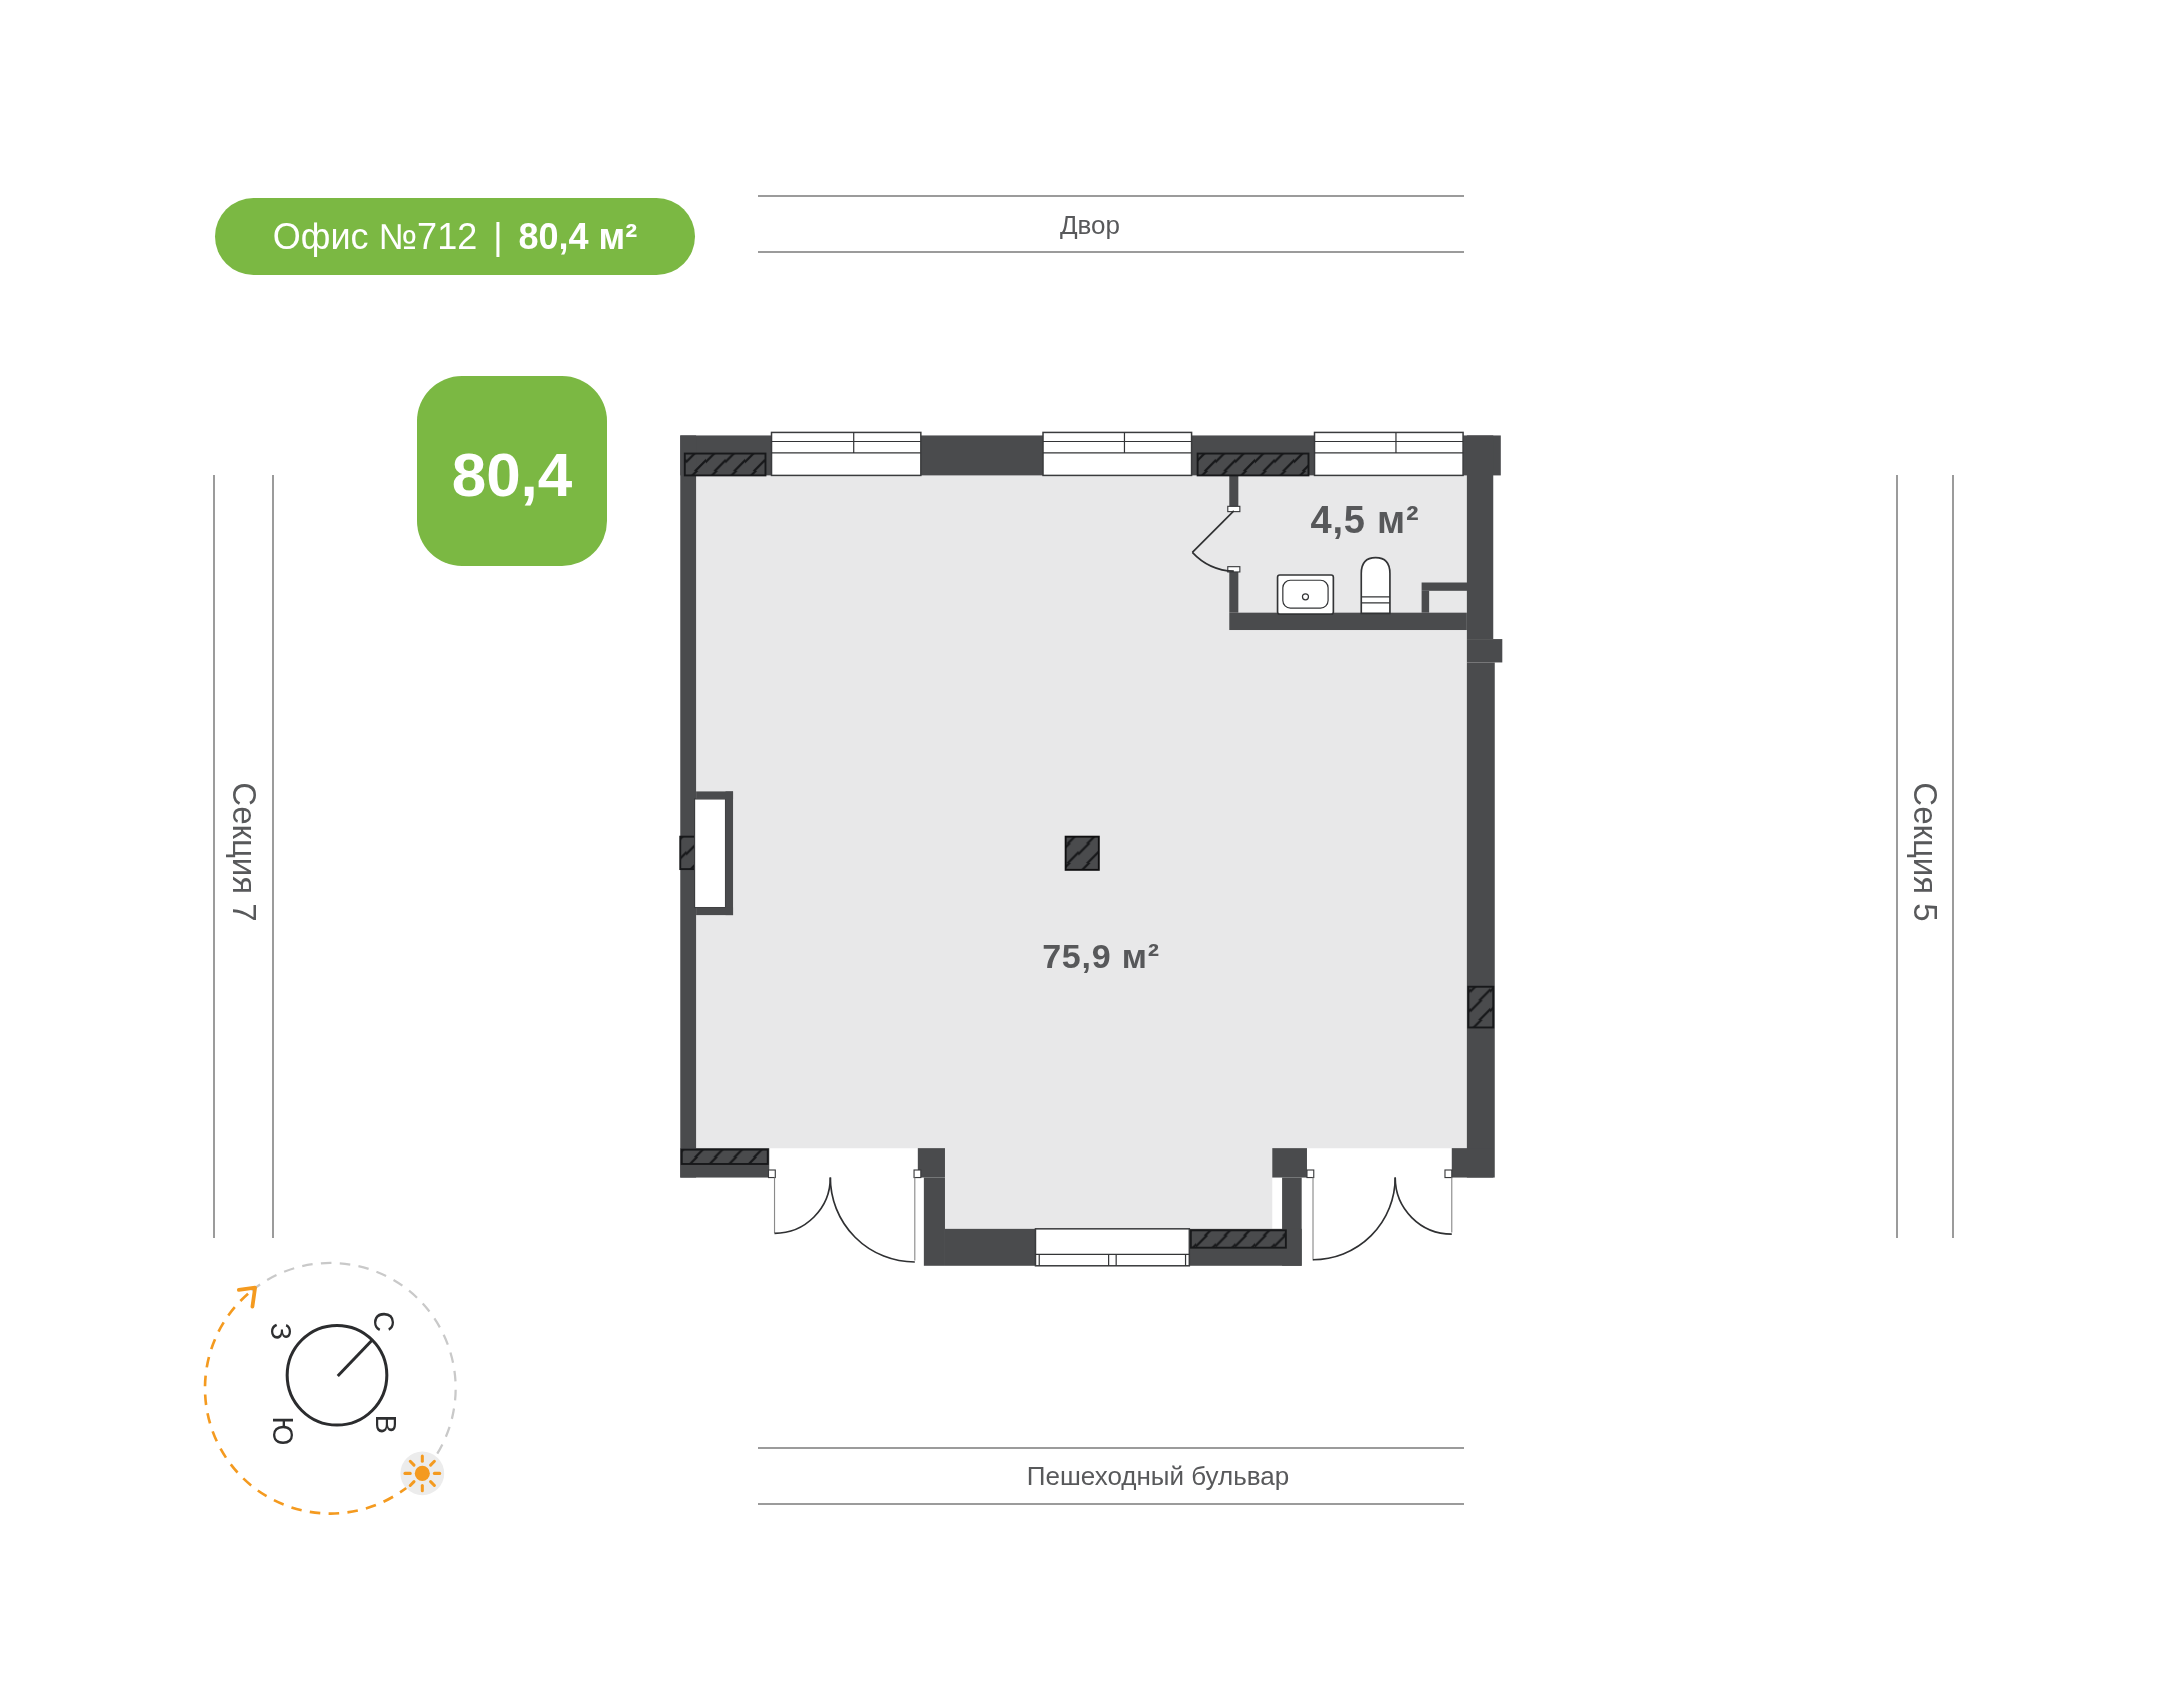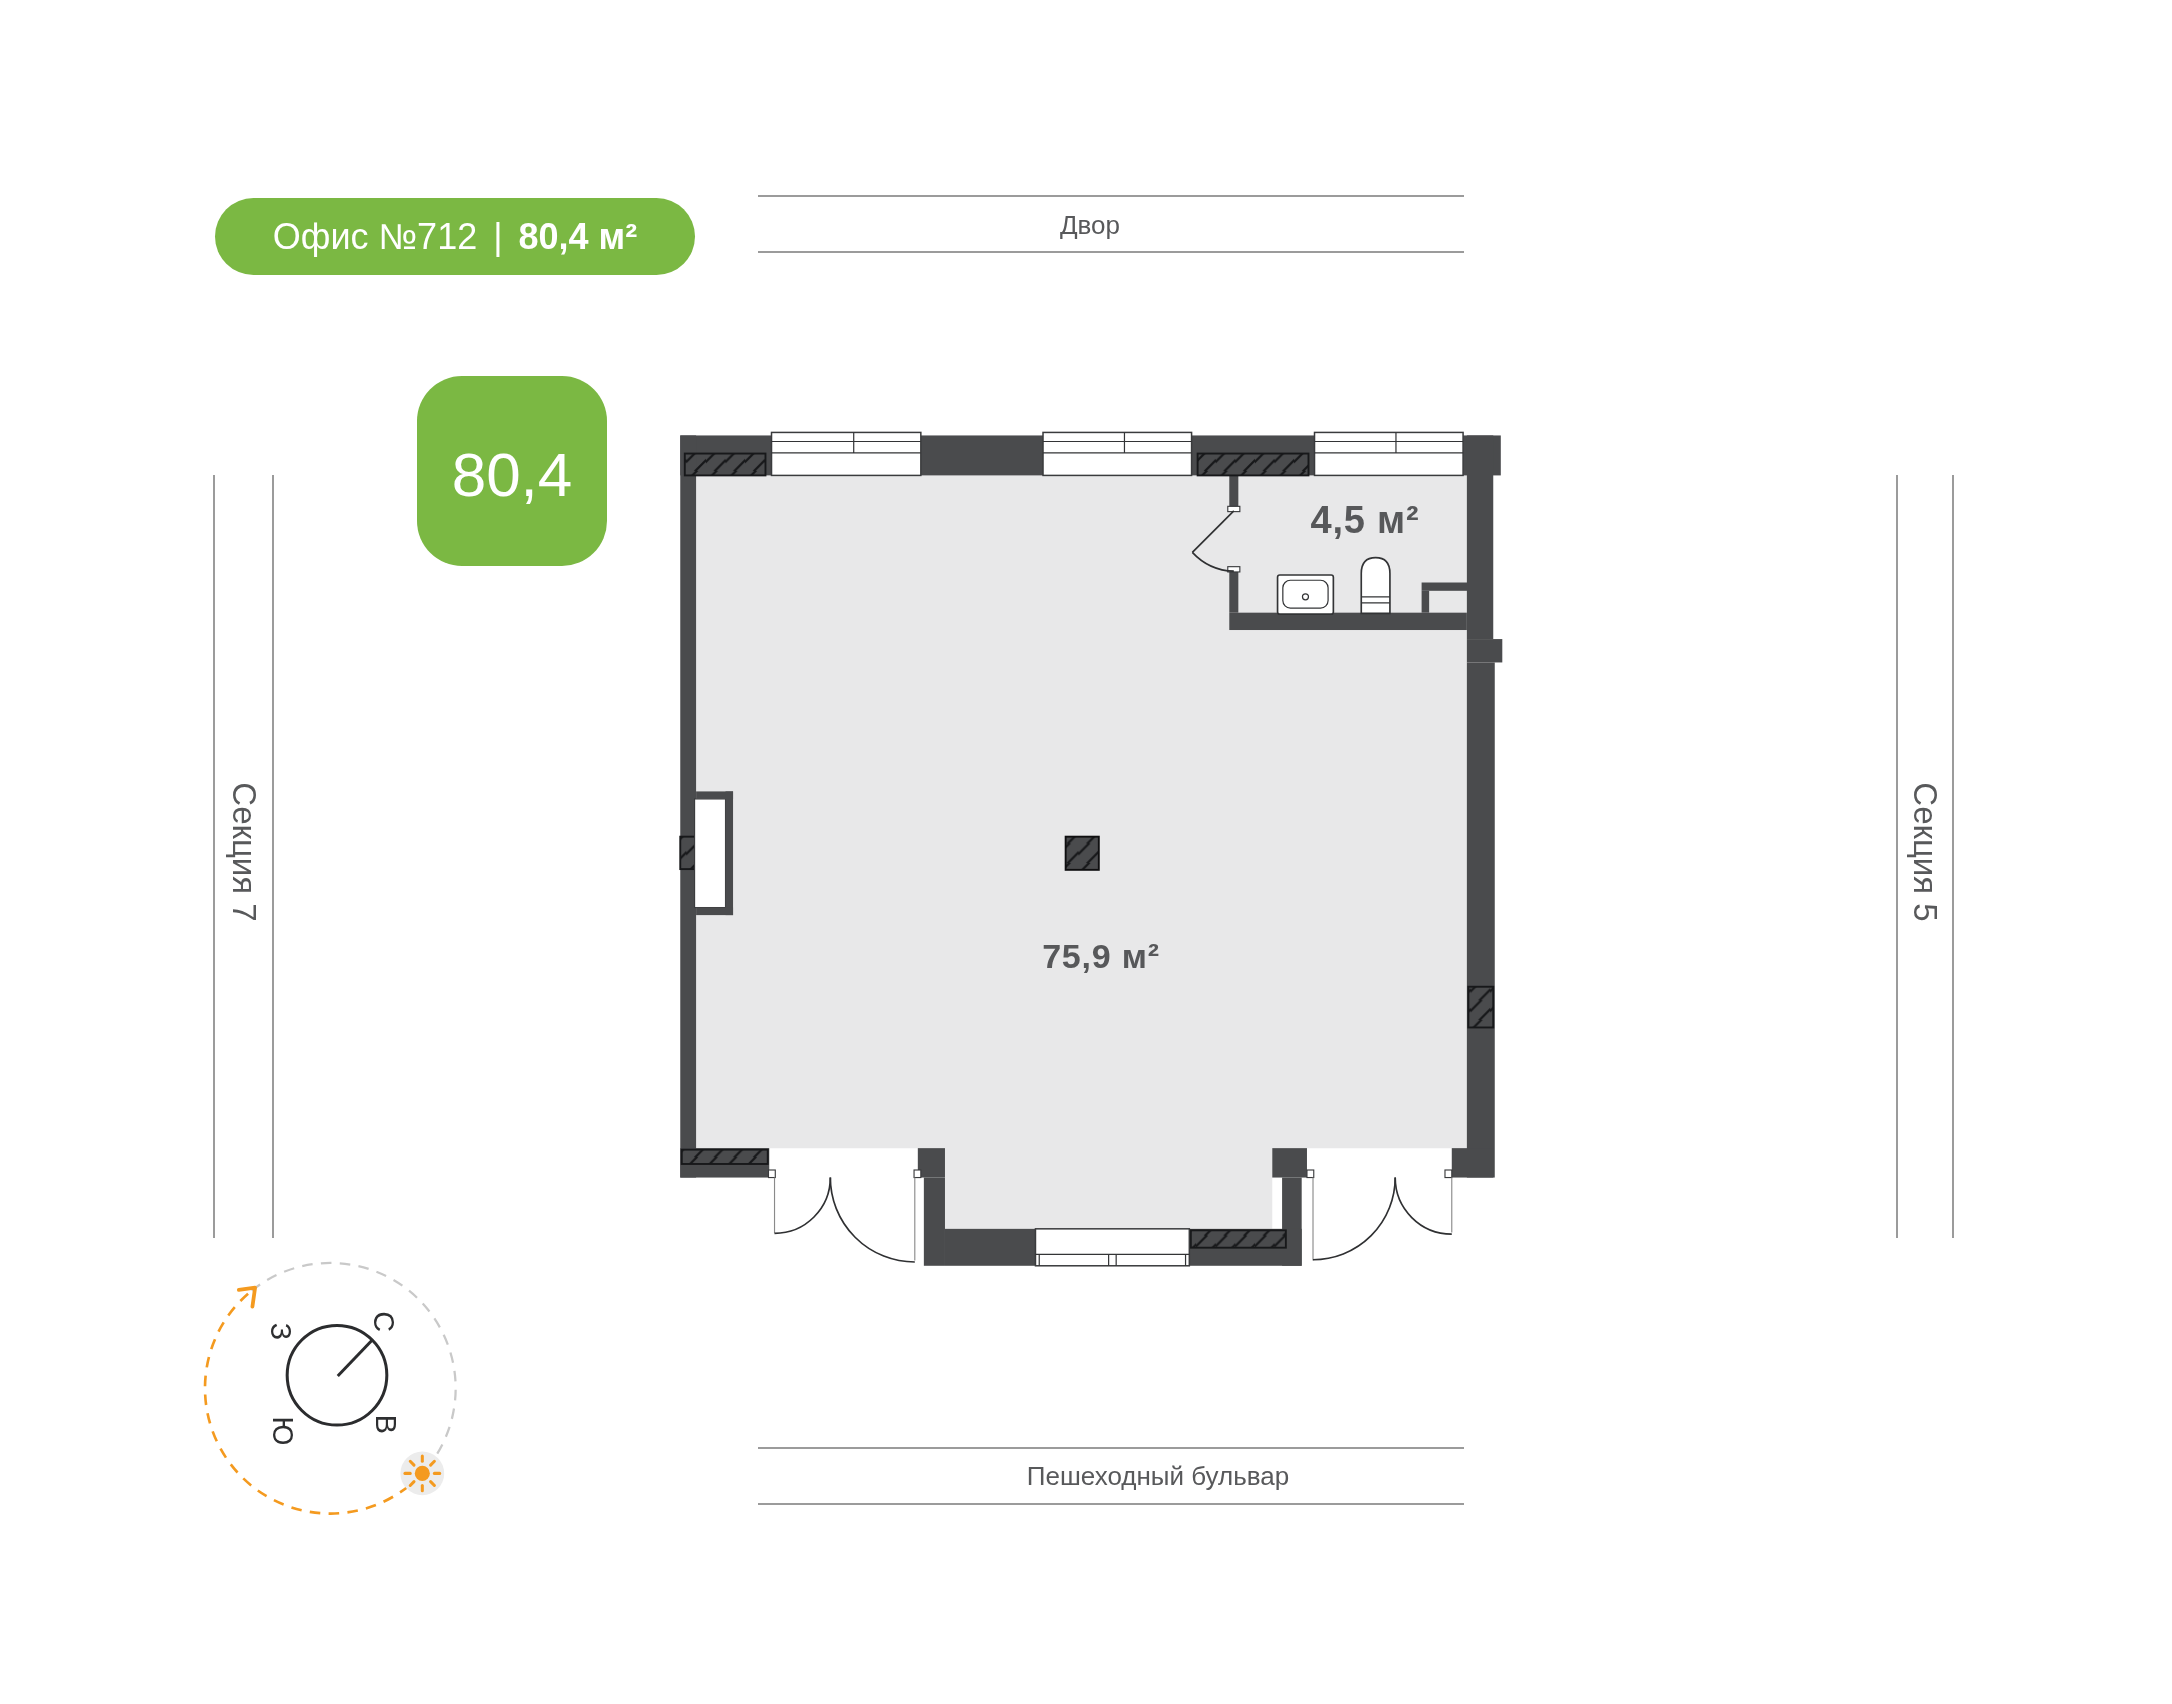--- a/index.html
+++ b/index.html
@@ -17,21 +17,21 @@
   .badge{
     left:215px;top:198px;width:480px;height:77px;border-radius:41px;
     background:var(--green);display:flex;align-items:center;justify-content:center;
     gap:16px;color:#fff;font-size:36px;white-space:nowrap;
   }
   .badge .bold{font-weight:700;}
   
   .tile{
     left:417px;top:376px;width:190px;height:190px;border-radius:45px;
     background:var(--green);display:flex;align-items:center;justify-content:center;
-    color:#fff;font-size:62px;font-weight:400;padding-top:7.5px;
+    color:#fff;font-size:62px;font-weight:700;padding-top:7.5px;
   }
   
   .h-guide{height:2.3px;background:var(--line);left:758px;width:706px;}
   .v-guide{width:2.3px;background:var(--line);top:475px;height:763px;}
   .street-label{
     color:var(--text);font-size:26px;white-space:nowrap;
     transform:translate(-50%,-50%);
   }
   .street-label.vert{transform:translate(-50%,-50%) rotate(90deg);font-size:33px;}
   

